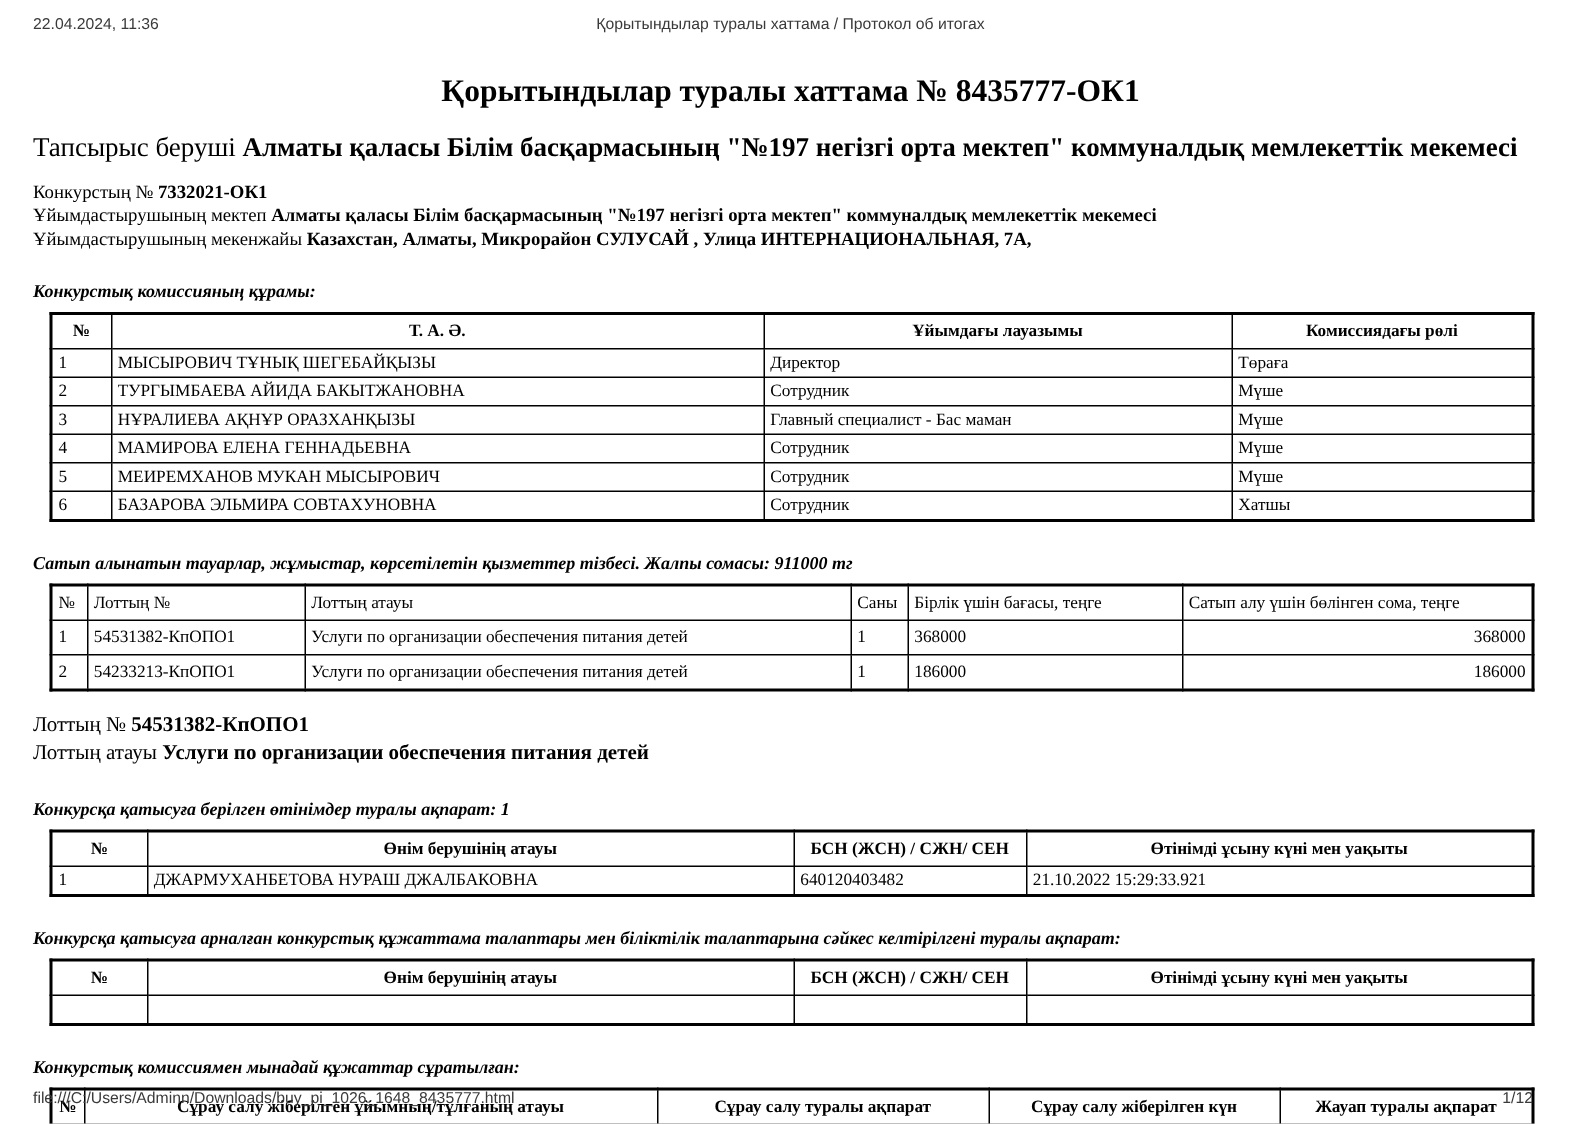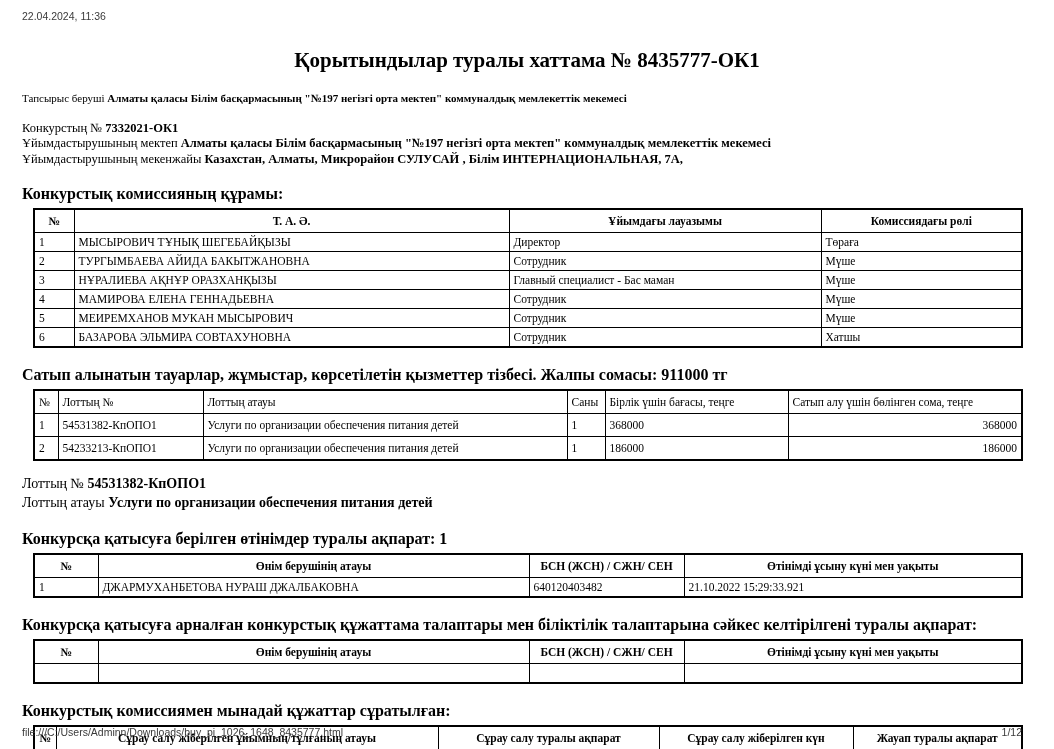--- a/index.html
+++ b/index.html
@@ -17,23 +17,23 @@
   }
   .print-header { position:relative; padding:10px 22px 0; height:24px; }
   .ph-left { position:absolute; left:22px; top:10px;text-align:right; }
   .ph-center { position:absolute; left:0; right:0; top:10px; text-align:center; }
   .print-footer {
     position:absolute; bottom:11px; left:22px; right:32px;
     display:flex; justify-content:space-between; align-items:flex-end;
   }
   
   h1.doc-title { font-size:21px; font-weight:bold; text-align:center; margin:24px 30px 0; }
-  .para { margin:18px 22px 12px; font-size:11px; line-height:15.6px;font-family:Liberation Serif, serif; }
+  .para { margin:18px 22px 12px; font-size:18px; line-height:15.6px;font-family:Liberation Serif, serif; }
   .block { margin:14px 22px 0; font-size:12.5px; line-height:15.6px; }
-  .section-heading { margin:20px 22px 0; font-size:16px; font-weight:bold; line-height:14px; }
+  .section-heading { margin:20px 22px 0; font-size:12px; font-weight:bold; line-height:14px;font-style:italic; }
   .lot-detail { margin:14px 22px 0; font-size:14px; line-height:18.5px; }
   b.val { font-weight:bold; }
 
   table {
     border-collapse:collapse; table-layout:fixed;
     width:988px; margin:7px 33px 0;
     border:2px solid #000;
     font-size:11.5px;
   }
   th, td { border:1px solid #000; overflow:hidden; vertical-align:middle; }
@@ -42,30 +42,31 @@
   td { text-align:left; padding:3px 4px; }
   table.roomy td { padding:5px 4px; }
   td.num-right { text-align:right; }
   tr.empty-row td { height:19px; }
 </style>
 </head>
 <body>
 
 <div class="print-bar print-header">
   <span class="ph-left">22.04.2024, 11:36</span>
+  <span class="ph-center">Қорытындылар туралы хаттама / Протокол об итогах</span>
 </div>
 
 <h1 class="doc-title">Қорытындылар туралы хаттама № 8435777-ОК1</h1>
 
 <p class="para"><span>Тапсырыс беруші</span> <b class="val">Алматы қаласы Білім басқармасының "№197 негізгі орта мектеп" коммуналдық мемлекеттік мекемесі</b></p>
 
 <div class="block">
   <div><span>Конкурстың №</span> <b class="val">7332021-ОК1</b></div>
   <div><span>Ұйымдастырушының мектеп</span> <b class="val">Алматы қаласы Білім басқармасының "№197 негізгі орта мектеп" коммуналдық мемлекеттік мекемесі</b></div>
-  <div><span>Ұйымдастырушының мекенжайы</span> <b class="val">Казахстан, Алматы, Микрорайон СУЛУСАЙ , Білім ИНТЕРНАЦИОНАЛЬНАЯ, 7А,</b></div>
+  <div><span>Ұйымдастырушының мекенжайы</span> <b class="val">Казахстан, Алматы, Микрорайон СУЛУСАЙ , Улица ИНТЕРНАЦИОНАЛЬНАЯ, 7А,</b></div>
 </div>
 
 <div class="section-heading">Конкурстық комиссияның құрамы:</div>
 <table>
   <colgroup>
       <col style="width:40px">
       <col style="width:435px">
       <col style="width:312px">
       <col style="width:201px">
     </colgroup>

